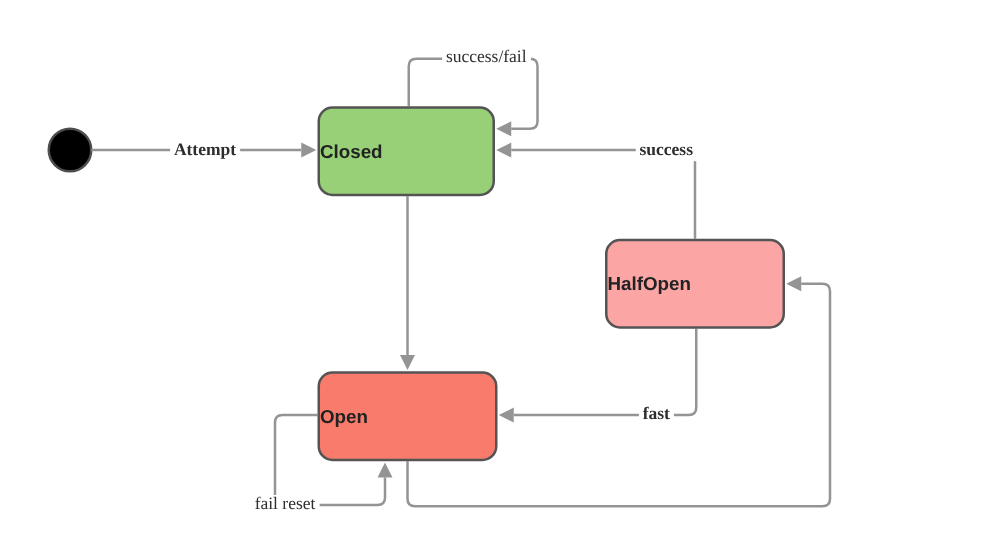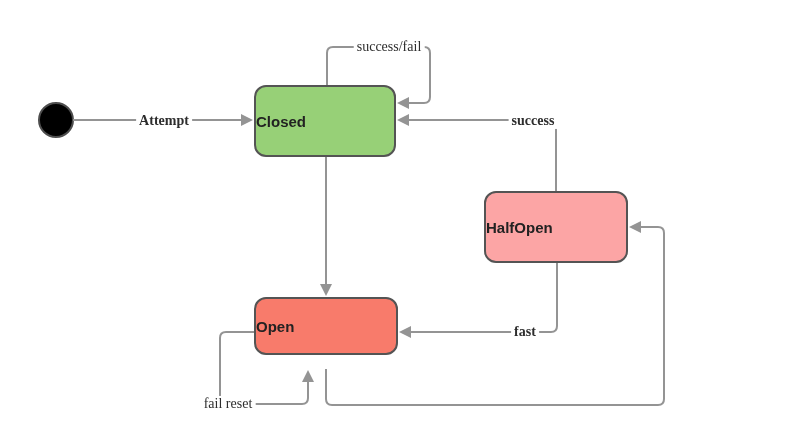--- a/index.html
+++ b/index.html
@@ -24,21 +24,21 @@
     display: flex;
     align-items: center;
     justify-content: flex-start;
     font-family: "Liberation Sans", sans-serif;
     font-weight: bold;
     font-size: 15px;
     color: var(--state-text, #222222);
   }
   .state-closed   { left: 254px; top: 85px;  width: 142px; height: 72px; background: #97D077; }
   .state-halfopen { left: 484px; top: 191px; width: 144px; height: 72px; background: #F2B230; }
-  .state-open     { left: 254px; top: 297px; width: 144px; height: 58px; background: #F87B6B; }
+  .state-open     { left: 254px; top: 297px; width: 144px; height: 72px; background: #F87B6B; }
 
   .edge-label {
     position: absolute;
     z-index: 3;
     transform: translate(-50%, -50%);
     background: var(--bg, #ffffff);
     padding: 0 3px;
     font-size: 14px;
     line-height: 1.15;
     color: var(--label-text, #2d2d2d);

